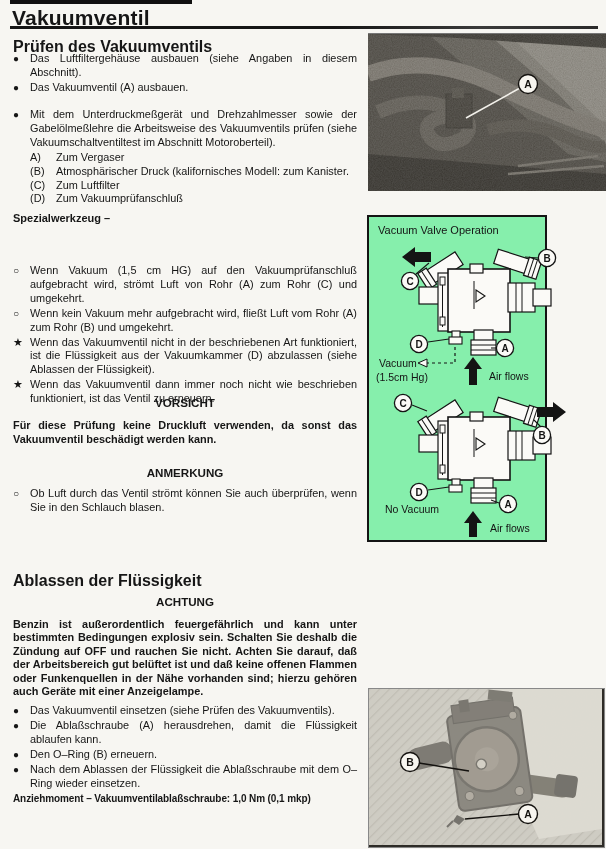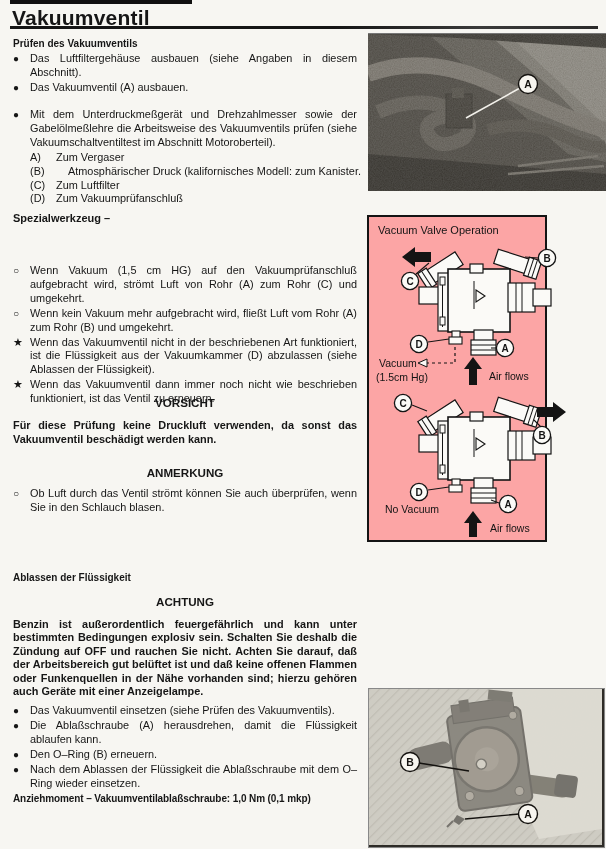--- a/index.html
+++ b/index.html
@@ -13,21 +13,21 @@
   .abs{position:absolute;}
 
   
   .top-bar{left:10px;top:0;width:182px;height:4px;background:#101010;}
   .page-title{left:12px;top:6px;font-size:21px;font-weight:bold;letter-spacing:.2px;}
   .title-rule{left:10px;top:26px;width:588px;height:2.6px;
     background:linear-gradient(to right,#151515 55%,#3a3a3a 80%,#2a2a2a);}
 
   
   .leftcol{left:13px;top:0;width:344px;}
-  .h-sub{font-size:10px;font-weight:bold;}
+  .h-sub{font-size:16px;font-weight:bold;}
   .body-txt{font-size:10.9px;line-height:13.9px;text-align:justify;}
   .bold{font-weight:bold;}
   .center-head{font-size:11.6px;font-weight:bold;text-align:center;width:100%;}
 
   .b-row{display:flex;align-items:flex-start;margin-bottom:1px;}
   .b-marker{flex:0 0 17px;font-size:10px;line-height:13.9px;}
   .b-marker.star{font-size:11px;}
   .b-text{flex:1;}
 
   .sub-items{margin-left:17px;margin-top:1px;}
@@ -40,21 +40,21 @@
   .spez-lines{flex:1;}
 
   .torque{font-size:10px;font-weight:bold;white-space:nowrap;letter-spacing:-0.1px;text-align:center;}
 
   
   .photo-frame{background:#2e2c27;overflow:hidden;}
   .photo-top{left:368px;top:33px;width:238px;height:157px;border-top:1px solid #777;}
   .photo-bottom{left:368px;top:688px;width:235px;height:158px;border:1px solid #888;}
 
   .diagram-box{left:367px;top:215px;width:180px;height:327px;
-    border:2px solid #141414;background:#fca5a5;box-sizing:border-box;}
+    border:2px solid #141414;background:#86efac;box-sizing:border-box;}
   .diagram-box svg{display:block;}
 
   svg text{font-family:"Liberation Sans", sans-serif;}
 </style>
 </head>
 <body>
 
 <div class="abs top-bar"></div>
 <div class="abs page-title">Vakuumventil</div>
 <div class="abs title-rule"></div>
@@ -79,21 +79,21 @@
       <span class="b-marker">●</span>
       <span class="b-text">Mit dem Unterdruckmeßgerät und Drehzahlmesser sowie der Gabelölmeßlehre die Arbeitsweise des Vakuumventils prüfen (siehe Vakuumschaltventiltest im Abschnitt Motoroberteil).</span>
     </div>
     <div class="sub-items">
       <div class="sub-row">
         <span class="sub-key">A)</span>
         <span class="sub-val">Zum Vergaser</span>
       </div>
       <div class="sub-row">
         <span class="sub-key">(B)</span>
-        <span class="sub-val" style="white-space:nowrap;margin-left:12px;">Atmosphärischer Druck (kalifornisches Modell: zum Kanister.</span>
+        <span class="sub-val" style="white-space:nowrap;">Atmosphärischer Druck (kalifornisches Modell: zum Kanister.</span>
       </div>
       <div class="sub-row">
         <span class="sub-key">(C)</span>
         <span class="sub-val">Zum Luftfilter</span>
       </div>
       <div class="sub-row">
         <span class="sub-key">(D)</span>
         <span class="sub-val">Zum Vakuumprüfanschluß</span>
       </div>
     </div>

